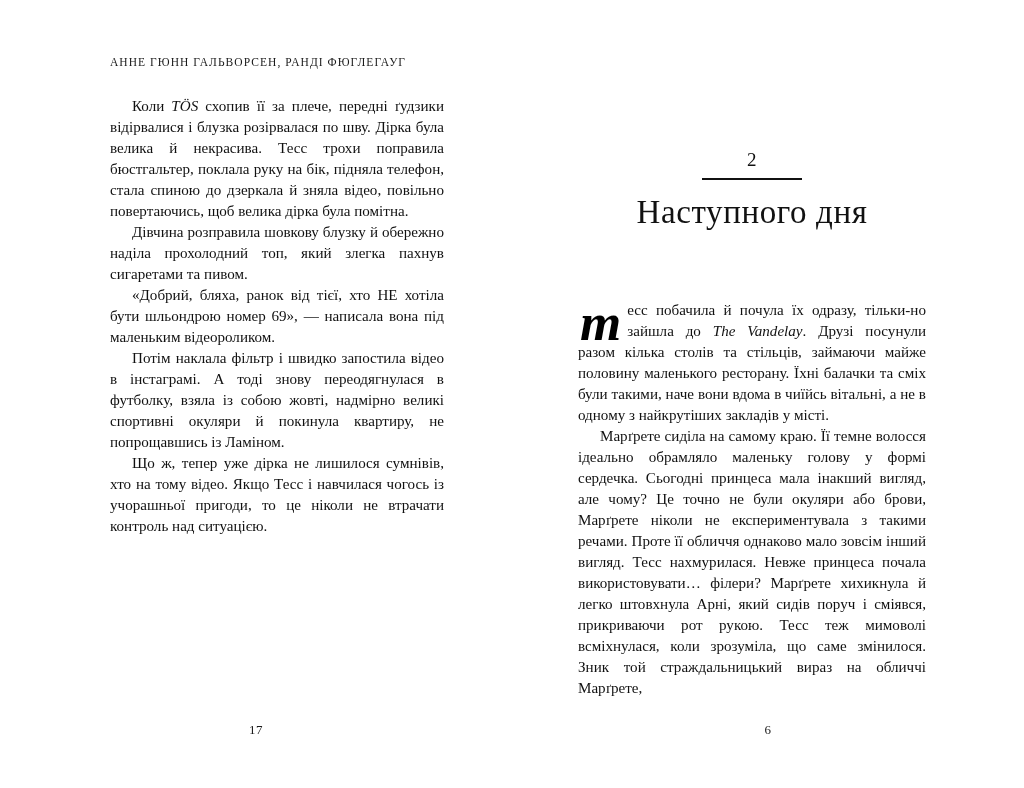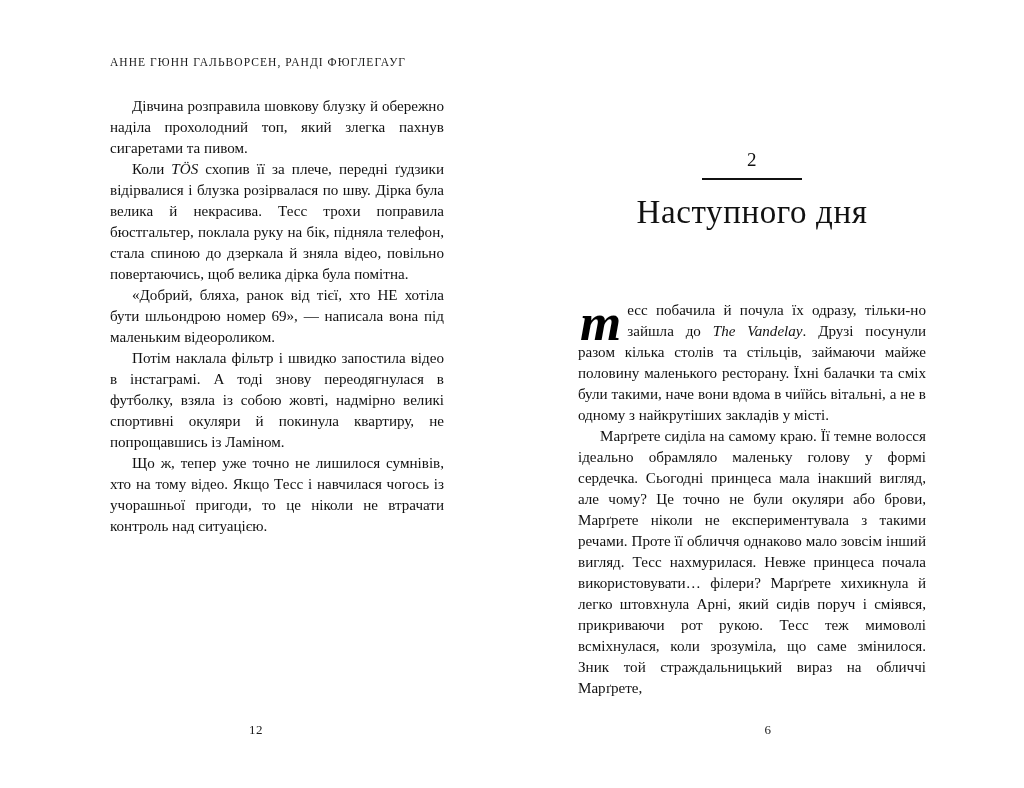--- a/index.html
+++ b/index.html
@@ -153,38 +153,38 @@
 <body>
 
 <div class="spread">
 
   <div class="page page-left">
 
     <div class="running-head">Анне Гюнн Гальворсен, Ранді Фюглегауг</div>
 
     <div class="textblock-left">
       <p class="para">
+        <span>Коли <span class="ital">TÖS</span> схопив її за плече, передні ґудзики відірвалися і блузка розірвалася по шву. Дірка була велика й некрасива. Тесс трохи поправила бюстгальтер, поклала руку на бік, підняла телефон, стала спиною до дзеркала й зняла відео, повільно повертаючись, щоб велика дірка була помітна.</span>
+      </p>
+      <p class="para">
         <span>Дівчина розправила шовкову блузку й обережно наділа прохолодний топ, який злегка пахнув сигаретами та пивом.</span>
       </p>
       <p class="para">
-        <span>Коли <span class="ital">TÖS</span> схопив її за плече, передні ґудзики відірвалися і блузка розірвалася по шву. Дірка була велика й некрасива. Тесс трохи поправила бюстгальтер, поклала руку на бік, підняла телефон, стала спиною до дзеркала й зняла відео, повільно повертаючись, щоб велика дірка була помітна.</span>
-      </p>
-      <p class="para">
         <span>«Добрий, бляха, ранок від тієї, хто НЕ хотіла бути шльондрою номер 69», — написала вона під маленьким відеороликом.</span>
       </p>
       <p class="para">
         <span>Потім наклала фільтр і швидко запостила відео в інстаграмі. А тоді знову переодягнулася в футболку, взяла із собою жовті, надмірно великі спортивні окуляри й покинула квартиру, не попрощавшись із Ламіном.</span>
       </p>
       <p class="para">
-        <span>Що ж, тепер уже точно не лишилося сумнівів, хто на тому відео. Якщо Тесс і навчилася чогось із учорашньої пригоди, то це ніколи не втрачати контроль над ситуацією.</span>
+        <span>Що ж, тепер уже дірка не лишилося сумнівів, хто на тому відео. Якщо Тесс і навчилася чогось із учорашньої пригоди, то це ніколи не втрачати контроль над ситуацією.</span>
       </p>
     </div>
 
     <div class="folio">
-      <span class="folio-inner">12</span>
+      <span class="folio-inner">17</span>
     </div>
   </div>
 
   <div class="page page-right">
 
     <div class="chapter">
       <div class="chapter-number">2</div>
       <div class="chapter-rule"></div>
       <div class="chapter-title">Наступного дня</div>
     </div>

